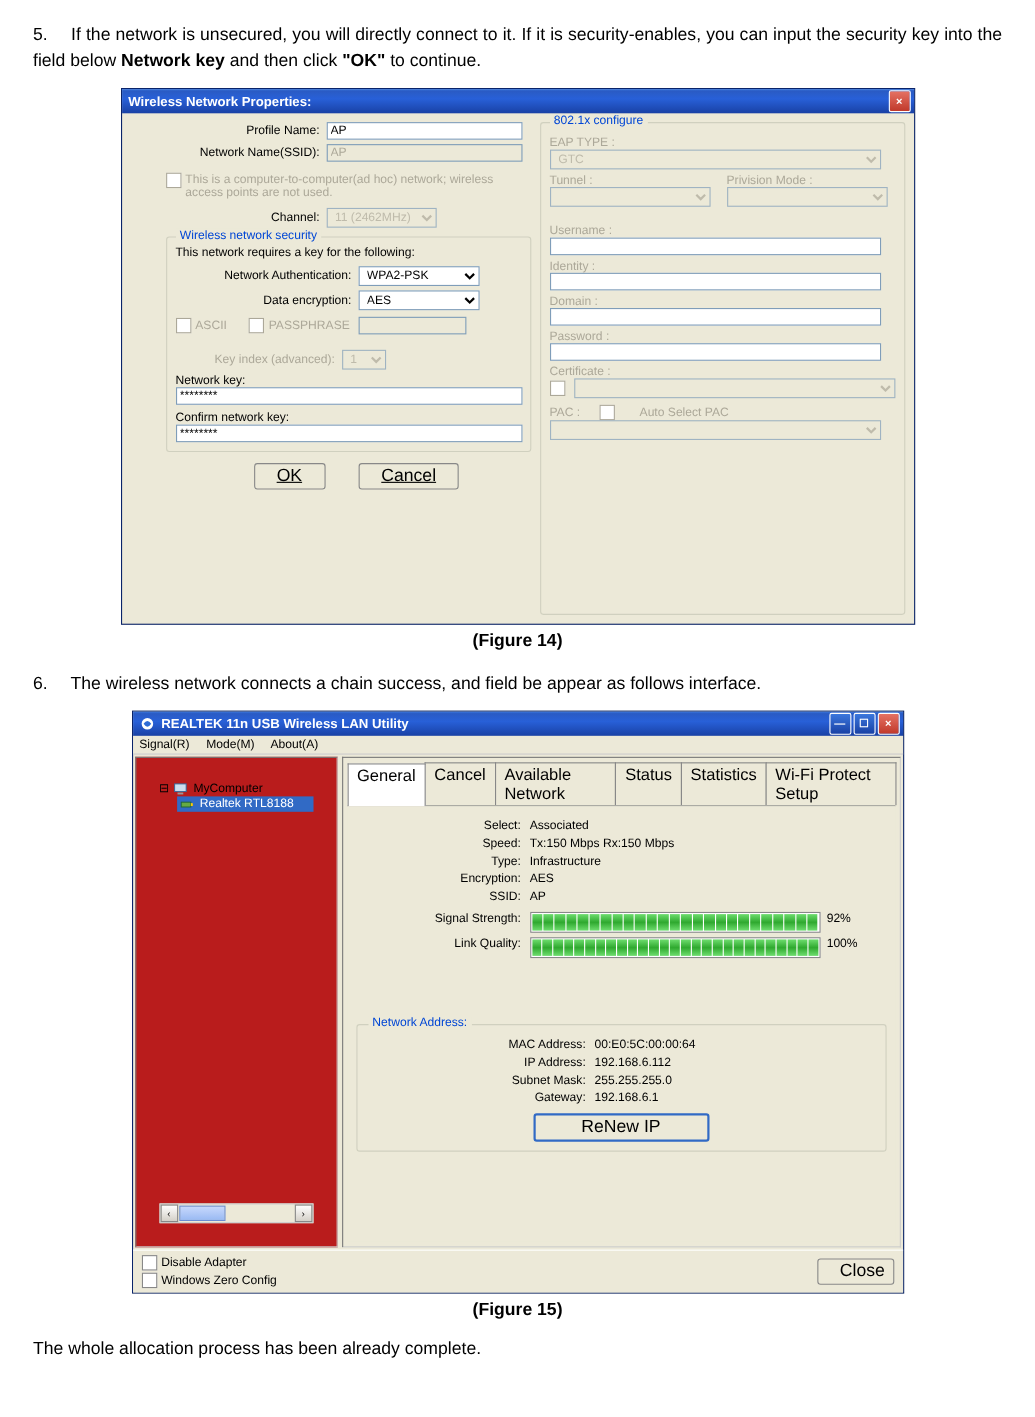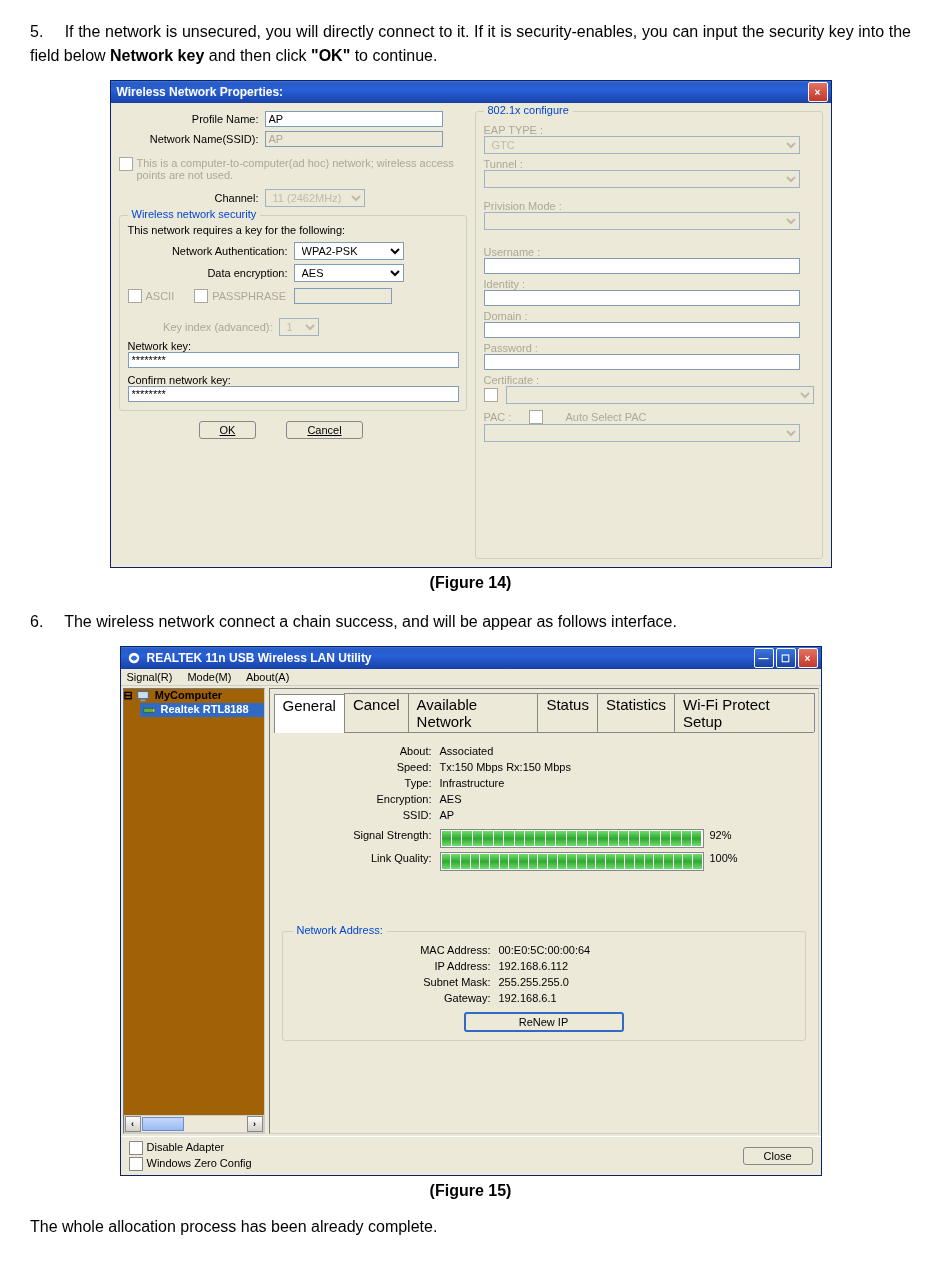--- a/index.html
+++ b/index.html
@@ -79,20 +79,21 @@
     padding: 8px;
   }
 
   
   .fig14 {
     width: 720px;
   }
   .fig14-body {
     display: flex;
     gap: 8px;
+    margin-left: 32px;
   }
   .f14-left, .f14-right {
     flex: 1;
   }
   input.xp-input, select.xp-select {
     font-family: Tahoma, sans-serif;
     font-size: 11px;
     border: 1px solid #7F9DB9;
     padding: 1px 3px;
     background: #fff;
@@ -129,42 +130,42 @@
     padding: 0 4px;
     color: #0046D5;
   }
   .fieldset.grey .legend { color: #0046D5; }
   .xp-button {
     background: #ECE9D8;
     border: 1px solid #888;
     border-radius: 3px;
     padding: 2px 20px;
     font-family: Tahoma, sans-serif;
-    font-size: 11px;
+    font-size: 16px;
   }
   .xp-button.default {
     border: 2px solid #316AC5;
   }
   .btn-row {
     display: flex;
     gap: 30px;
     justify-content: flex-start;
     margin: 10px 0 4px 80px;
   }
   .f14-right .stack label{
     display:block;
     color:#aca899;
     margin-top:4px;
   }
   .f14-right .stack .xp-input,
   .f14-right .stack .xp-select{
     width:96%;
     box-sizing:border-box;
   }
-  .half-row{display:flex; gap:8px;flex-direction:column;}
+  .half-row{display:flex; gap:8px;}
   .half-row > div{flex:1;}
 
   .checkbox {
     width:12px; height:12px; border:1px solid #888; background:#fff; display:inline-block; vertical-align:middle; margin-right:4px;
   }
   .checkbox.disabled{border-color:#aca899;}
   .checkbox.checked::after{
     content:"✓"; color:#2C9D2C; font-size:10px; display:block; line-height:10px; text-align:center;
   }
 
@@ -178,29 +179,28 @@
     border-bottom: 1px solid #ccc;
     font-size:11px;
   }
   .xp-menubar span { margin-right: 12px; }
   .fig15-body {
     display: flex;
     height: 450px;
   }
   .f15-tree {
     width: 140px;
-    background: #a16207;
+    background: #b91c1c;
     border: 1px inset #ccc;
     margin: 2px;
-    padding: 0;
+    padding: 21px;
     font-size: 11px;
     position:relative;
     display:flex;
     flex-direction:column;
-    font-weight:bold;
   }
   .tree-ico{
     width:14px;height:14px;display:inline-block;vertical-align:middle;
     margin-right:2px;
   }
   .f15-main {
     flex: 1;
     border: 1px inset #ccc;
     margin: 2px;
     background: #ECE9D8;
@@ -416,21 +416,21 @@
           <select class="xp-select" disabled=""><option></option></select>
         </div>
       </div>
     </div>
   </div>
 </div>
 <p class="figure-caption">(Figure 14)</p>
 
 <p class="instruction">
   <span class="num">6.</span>
-  <span>The wireless network connect a chain success, and will be appear as follows interface.</span>
+  <span>The wireless network connects a chain success, and field be appear as follows interface.</span>
 </p>
 
 <div class="xp-window fig15">
   <div class="xp-titlebar">
     <div class="left">
       <svg class="tree-ico" viewBox="0 0 16 16">
           <circle cx="8" cy="8" r="6" fill="#fff"></circle>
           <path d="M4 8 Q8 2 12 8 Q8 14 4 8" fill="#2e6cd6"></path>
         </svg>
       <span>REALTEK 11n USB Wireless LAN Utility</span>
@@ -474,21 +474,21 @@
       <div class="tabs">
         <div class="tab active">General</div>
         <div class="tab">Cancel</div>
         <div class="tab">Available Network</div>
         <div class="tab">Status</div>
         <div class="tab">Statistics</div>
         <div class="tab">Wi-Fi Protect Setup</div>
       </div>
       <div class="tab-content">
         <div class="status-row">
-            <div class="slabel">About:</div>
+            <div class="slabel">Select:</div>
             <div>Associated</div>
           </div>
         <div class="status-row">
             <div class="slabel">Speed:</div>
             <div>Tx:150 Mbps Rx:150 Mbps</div>
           </div>
         <div class="status-row">
             <div class="slabel">Type:</div>
             <div>Infrastructure</div>
           </div>

